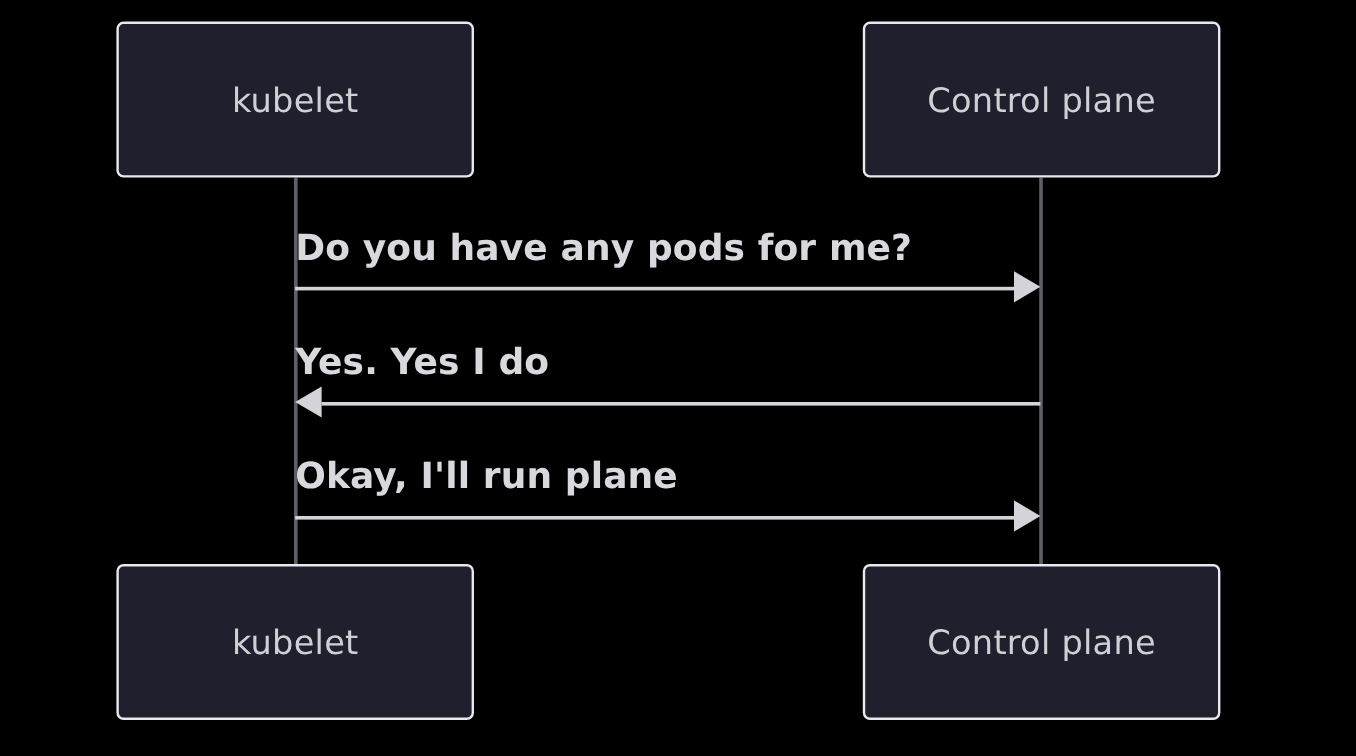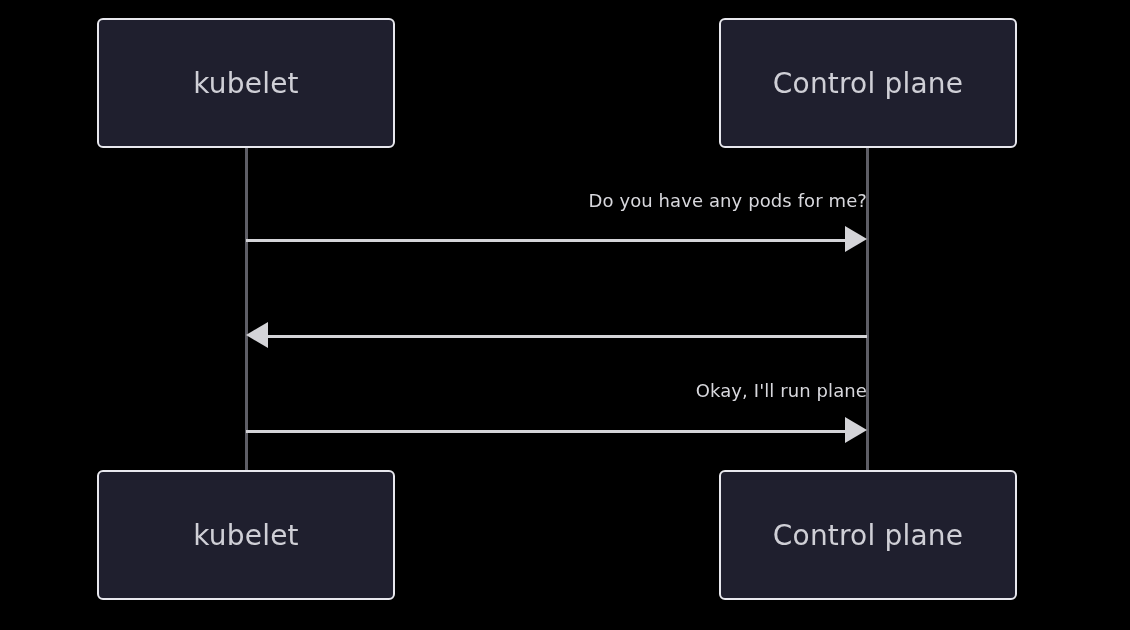--- a/index.html
+++ b/index.html
@@ -42,24 +42,24 @@
     white-space: nowrap;
   }
   .msg-line {
     position: absolute;
     height: 3px;
     background: #d4d4d8;
   }
   .msg-label {
     position: absolute;
     color: #d8d8dd;
-    font-size: 18px;
-    font-weight: 400;
+    font-size: 30px;
+    font-weight: 700;
     white-space: nowrap;
-    text-align: right;
+    text-align: left;
     letter-spacing: 0.1px;
   }
   .arrowhead {
     position: absolute;
     width: 0;
     height: 0;
   }
   .arrowhead.right {
     border-top: 13px solid transparent;
     border-bottom: 13px solid transparent;
@@ -83,20 +83,21 @@
     <span class="actor-label" style="color: rgb(207, 207, 214);">kubelet</span>
   </div>
   <div class="actor-box" id="box-top-control-plane" style="left: 719px; top: 18px; width: 298px; height: 130px; background: rgb(31, 31, 46); border-color: rgb(232, 232, 238);">
     <span class="actor-label" style="color: rgb(207, 207, 214);">Control plane</span>
   </div>
 
   <div class="msg-label" id="label-msg-1" style="left: 246px; width: 621px; top: 190px;">Do you have any pods for me?</div>
   <div class="msg-line" id="line-msg-1" style="left: 246px; width: 599px; top: 239px; background: rgb(212, 212, 216);"></div>
   <div class="arrowhead right" id="head-msg-1" style="left: 845px; top: 226px;"></div>
 
+  <div class="msg-label" id="label-msg-2" style="left: 246px; width: 621px; top: 285px;">Yes. Yes I do</div>
   <div class="msg-line" id="line-msg-2" style="left: 268px; width: 599px; top: 335px; background: rgb(212, 212, 216);"></div>
   <div class="arrowhead left" id="head-msg-2" style="left: 246px; top: 322px;"></div>
 
   <div class="msg-label" id="label-msg-3" style="left: 246px; width: 621px; top: 380px;">Okay, I'll run plane</div>
   <div class="msg-line" id="line-msg-3" style="left: 246px; width: 599px; top: 430px; background: rgb(212, 212, 216);"></div>
   <div class="arrowhead right" id="head-msg-3" style="left: 845px; top: 417px;"></div>
 
   <div class="actor-box" id="box-bottom-kubelet" style="left: 97px; top: 470px; width: 298px; height: 130px; background: rgb(31, 31, 46); border-color: rgb(232, 232, 238);">
     <span class="actor-label" style="color: rgb(207, 207, 214);">kubelet</span>
   </div>

